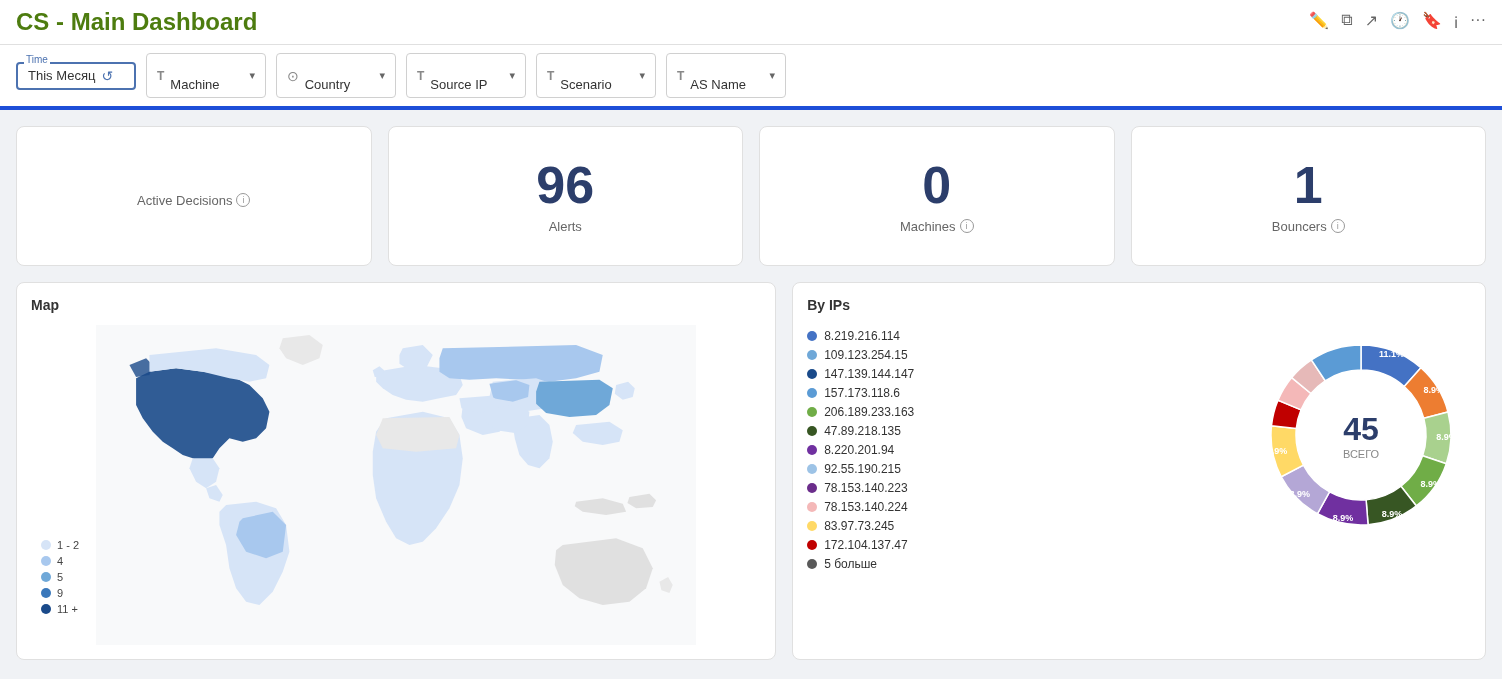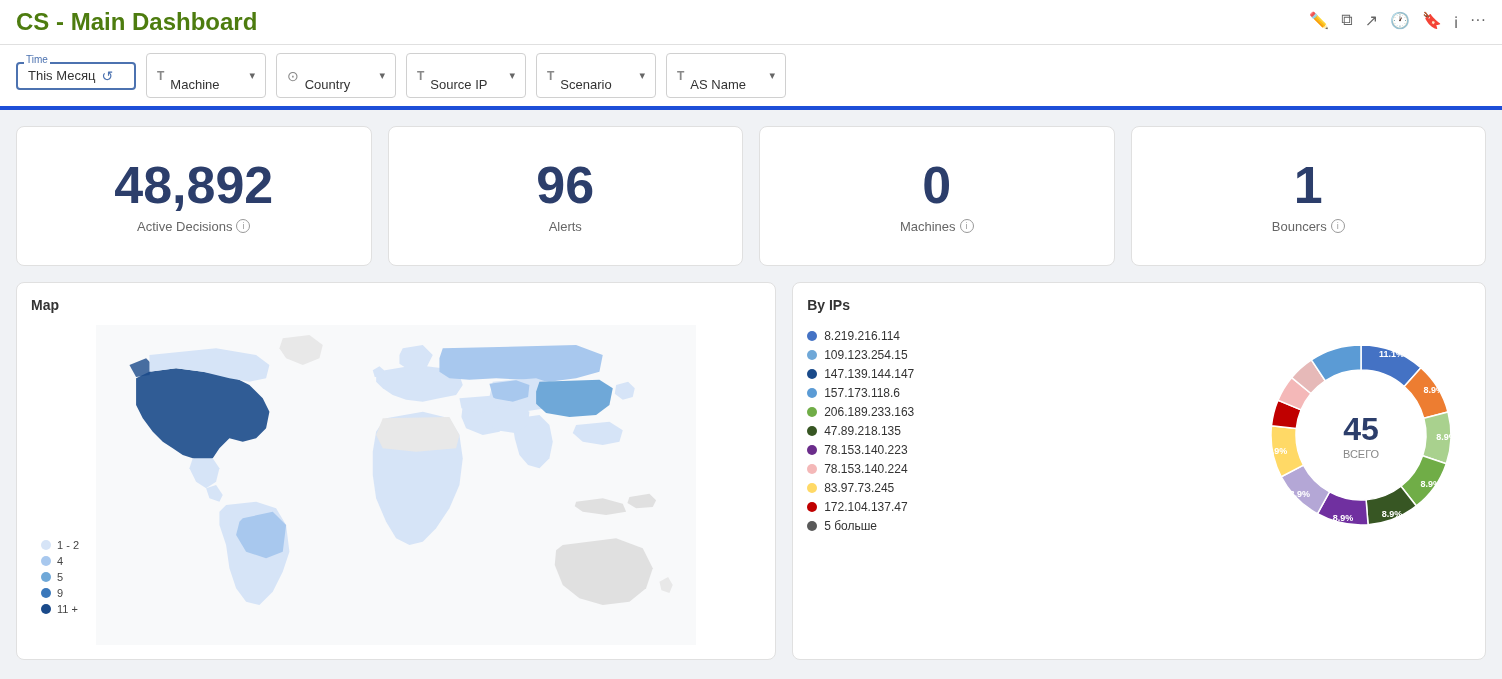--- a/index.html
+++ b/index.html
@@ -129,21 +129,20 @@
     <span class="filter-t-icon">T</span>
     <span class="filter-dropdown-label">AS Name</span>
     <span class="filter-dropdown-icon">▾</span>
   </div>
 </div>
 
 <div class="main-content">
 
   <div class="stat-cards">
     <div class="stat-card">
-      <span class="stat-number">48,892</span>
       <span class="stat-label">
         <span>Active Decisions</span>
         <span class="stat-info-icon">i</span>
       </span>
     </div>
     <div class="stat-card">
       <span class="stat-number">96</span>
       <span class="stat-label">Alerts</span>
     </div>
     <div class="stat-card">
@@ -273,20 +272,28 @@
               <div class="ip-dot" style="background:#5b9bd5;"></div>
               <span>157.173.118.6</span>
             </div>
             <div class="ip-item">
               <div class="ip-dot" style="background:#70ad47;"></div>
               <span>206.189.233.163</span>
             </div>
             <div class="ip-item">
               <div class="ip-dot" style="background:#375623;"></div>
               <span>47.89.218.135</span>
+            </div>
+            <div class="ip-item">
+              <div class="ip-dot" style="background:#7030a0;"></div>
+              <span>8.220.201.94</span>
+            </div>
+            <div class="ip-item">
+              <div class="ip-dot" style="background:#9dc3e6;"></div>
+              <span>92.55.190.215</span>
             </div>
             <div class="ip-item">
               <div class="ip-dot" style="background:#6b2d8b;"></div>
               <span>78.153.140.223</span>
             </div>
             <div class="ip-item">
               <div class="ip-dot" style="background:#f4b8b8;"></div>
               <span>78.153.140.224</span>
             </div>
             <div class="ip-item">

